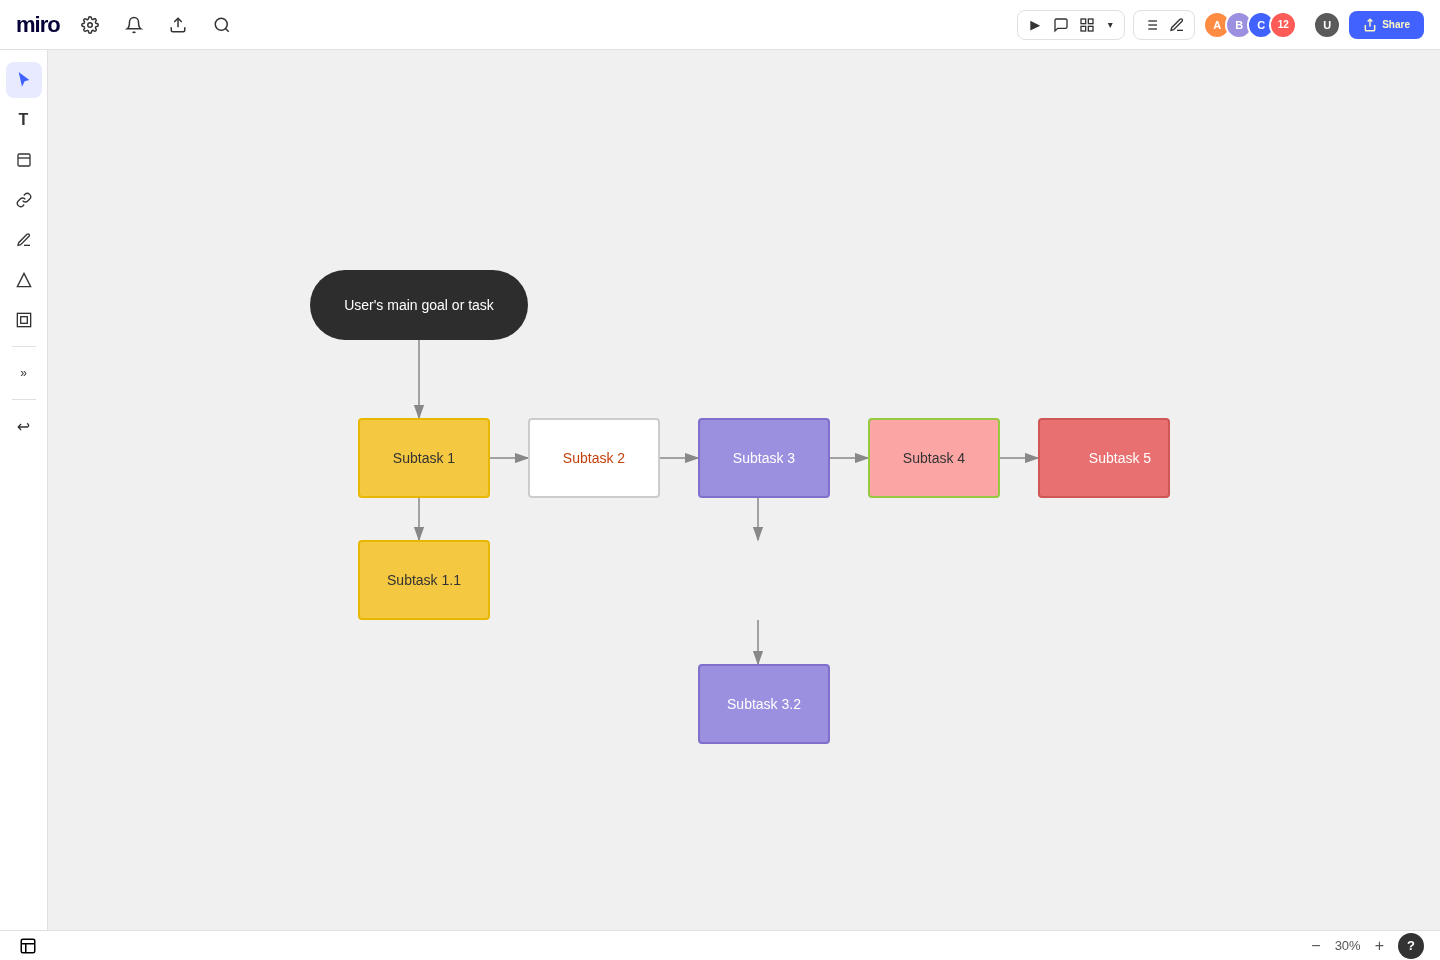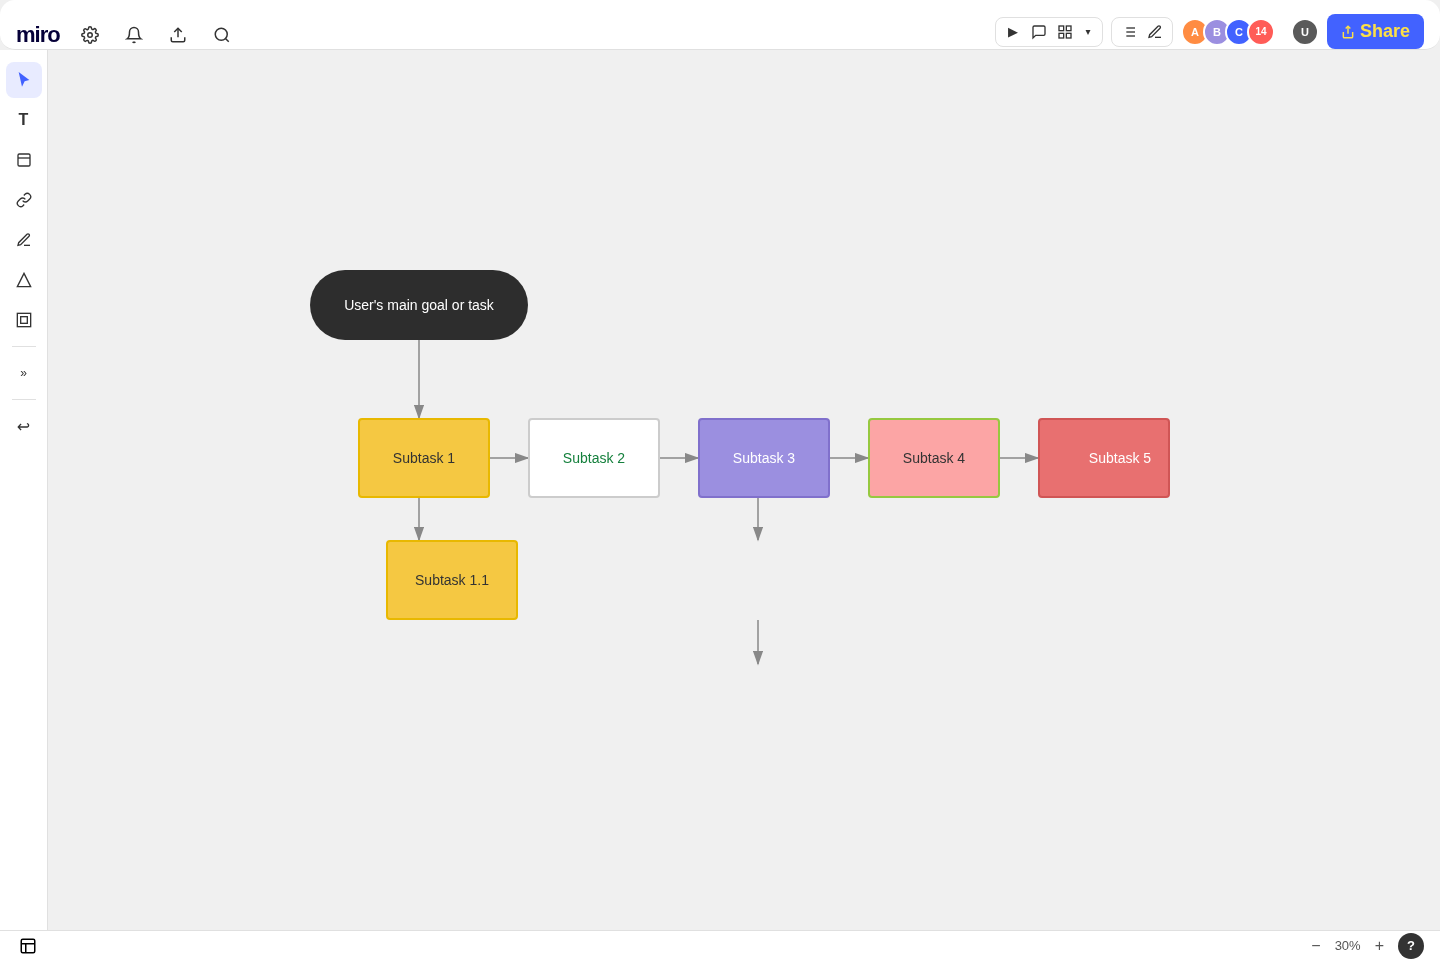--- a/index.html
+++ b/index.html
@@ -2,33 +2,33 @@
 <html><head>
   <meta charset="utf-8">
   <style>
     * { box-sizing: border-box; margin: 0; padding: 0; }
     body { width: 1440px; height: 960px; overflow: hidden; background: #f0f0f0; font-family: -apple-system, BlinkMacSystemFont, 'Segoe UI', sans-serif; }
 
     
     #header {
       position: fixed; top: 0; left: 0; right: 0; height: 50px;
       background: #fff; border-bottom: 1px solid #e0e0e0;
-      display: flex; align-items: flex-end; justify-content: space-between;
-      padding: 0 16px; z-index: 100; border-radius: 15px;
+      display: flex; align-items: center; justify-content: space-between;
+      padding: 0 16px; z-index: 100;
     }
     #header-left { display: flex; align-items: center; gap: 16px; }
     .miro-logo { font-size: 22px; font-weight: 800; color: #050038; letter-spacing: -1px; }
     .header-icon { width: 28px; height: 28px; display: flex; align-items: center; justify-content: center; cursor: pointer; border-radius: 6px; color: #333; }
     #header-right { display: flex; align-items: center; gap: 8px; }
     .header-right-group { display: flex; align-items: center; gap: 4px; border: 1px solid #e0e0e0; border-radius: 8px; padding: 3px 6px; }
     .avatar-group { display: flex; align-items: center; }
     .avatar { width: 28px; height: 28px; border-radius: 50%; display: flex; align-items: center; justify-content: center; font-size: 11px; font-weight: 600; color: #fff; margin-left: -6px; border: 2px solid #fff; }
     .avatar:first-child { margin-left: 0; }
     .avatar-count { background: #ff5c57; font-size: 10px; }
-    .share-btn { background: #4262ff; color: #fde047; border: none; border-radius: 8px; padding: 7px 14px; font-size: 18px; font-weight: 600; cursor: pointer; display: flex; align-items: center; gap: 5px; }
+    .share-btn { background: #4262ff; color: #fef9c3; border: none; border-radius: 8px; padding: 7px 14px; font-size: 10px; font-weight: 600; cursor: pointer; display: flex; align-items: center; gap: 5px; }
 
     
     #left-toolbar {
       position: fixed; top: 50px; left: 0; bottom: 30px;
       width: 48px; background: #fff; border-right: 1px solid #e0e0e0;
       display: flex; flex-direction: column; align-items: center;
       padding: 12px 0; gap: 4px; z-index: 100;
     }
     .tool-btn {
       width: 36px; height: 36px; display: flex; align-items: center;
@@ -60,21 +60,21 @@
       background: #2d2d2d; color: #fff;
       border-radius: 35px;
       font-size: 14px;
       left: 262px; top: 220px;
     }
     .node-yellow {
       background: #f5c842; color: #333;
       border: 2px solid #e8b800;
     }
     .node-white {
-      background: #fff; color: #15803d;
+      background: #fff; color: #c2410c;
       border: 2px solid #ccc;
     }
     .node-purple {
       background: #9b8fe0; color: #fff;
       border: 2px solid #8070cc;
     }
     .node-green {
       background: #fca5a5; color: #333;
       border: 2px solid #96c840;
     }
@@ -92,21 +92,21 @@
     .node-s1 { left: 310px; top: 368px; }
     
     .node-s2 { left: 480px; top: 368px; }
     
     .node-s3 { left: 650px; top: 368px; }
     
     .node-s4 { left: 820px; top: 368px; }
     
     .node-s5 { left: 990px; top: 368px; }
     
-    .node-s11 { left: 310px; top: 490px; margin-left: 28px; }
+    .node-s11 { left: 310px; top: 490px; }
     
     .node-s31 { left: 650px; top: 490px; }
     
     .node-s32 { left: 650px; top: 614px; }
 
     
     #arrows {
       position: absolute; top: 0; left: 0; width: 100%; height: 100%;
       pointer-events: none;
     }
@@ -189,21 +189,21 @@
         <svg width="16" height="16" viewBox="0 0 24 24" fill="none" stroke="currentColor" stroke-width="2">
             <path d="M12 20h9"></path>
             <path d="M16.5 3.5a2.121 2.121 0 013 3L7 19l-4 1 1-4L16.5 3.5z"></path>
           </svg>
       </div>
     </div>
     <div class="avatar-group">
       <div class="avatar" style="background:#ff8c42;">A</div>
       <div class="avatar" style="background:#9b8fe0;">B</div>
       <div class="avatar" style="background:#4262ff;">C</div>
-      <div class="avatar avatar-count">14</div>
+      <div class="avatar avatar-count">12</div>
     </div>
     <div class="avatar" style="background:#5a5a5a;margin-left:8px;">U</div>
     <button class="share-btn">
       <svg width="14" height="14" viewBox="0 0 24 24" fill="none" stroke="currentColor" stroke-width="2.5">
           <path d="M4 12v8a2 2 0 002 2h12a2 2 0 002-2v-8"></path>
           <polyline points="16 6 12 2 8 6"></polyline>
           <line x1="12" y1="2" x2="12" y2="15"></line>
         </svg>
       <span>Share</span>
     </button>
@@ -301,20 +301,23 @@
 
     <div class="node node-box node-red node-s5">
       <span>Subtask 5</span>
     </div>
 
     <div class="node node-box node-yellow node-s11">
       <span>Subtask 1.1</span>
     </div>
 
 
+    <div class="node node-box node-purple node-s32">
+      <span>Subtask 3.2</span>
+    </div>
   </div>
 </div>
 
 <div id="bottom-bar">
   <div class="board-icon">
     <svg width="18" height="18" viewBox="0 0 24 24" fill="none" stroke="currentColor" stroke-width="2">
         <rect x="3" y="3" width="18" height="18" rx="2"></rect>
         <line x1="3" y1="9" x2="21" y2="9"></line>
         <line x1="9" y1="21" x2="9" y2="9"></line>
       </svg>

